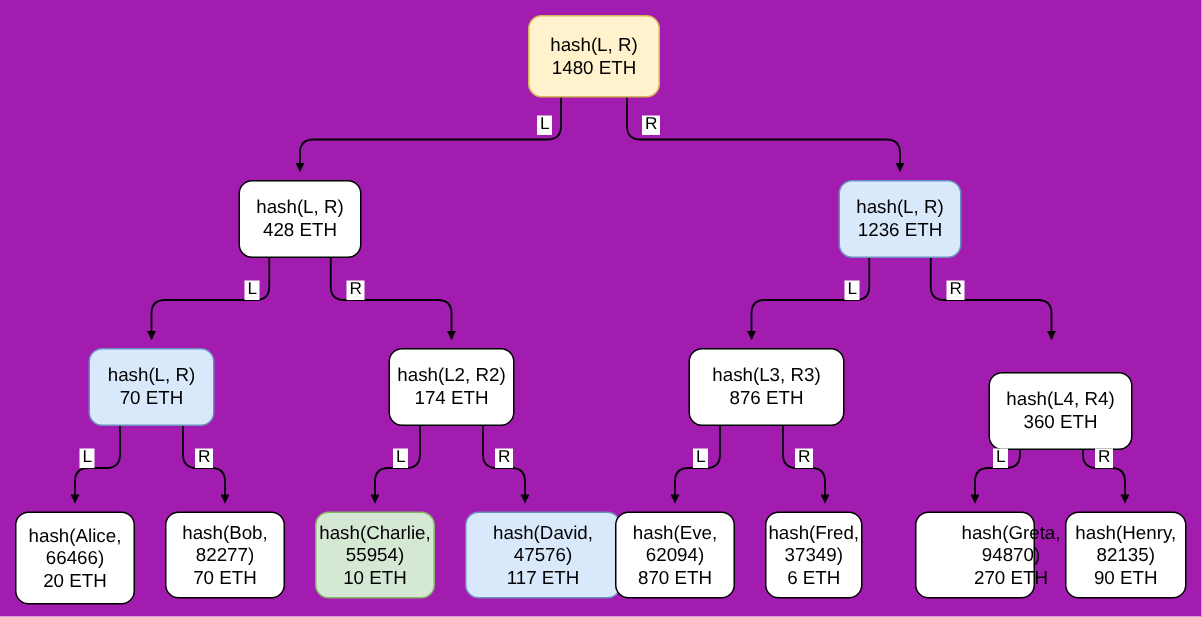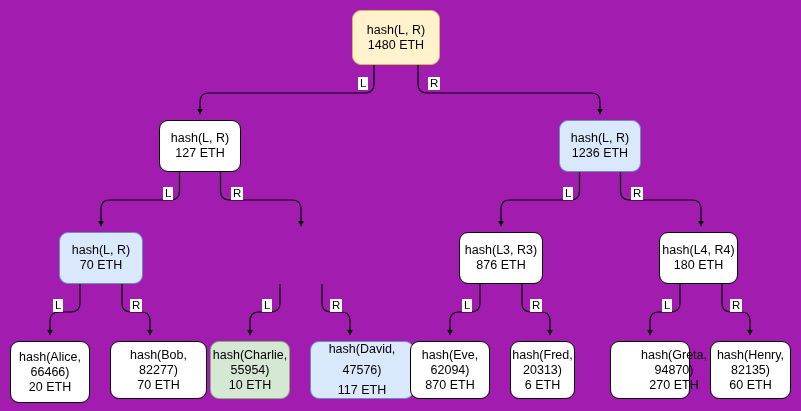--- a/index.html
+++ b/index.html
@@ -80,77 +80,81 @@
         <path d="M680,284 L680,303 Q680,312 671,312 L659,312 Q650,312 650,321 L650,335" fill="none" stroke="#000000" stroke-width="1.2" marker-end="url(#arrowhead)"></path>
         <path d="M722,284 L722,303 Q722,312 731,312 L741,312 Q750,312 750,321 L750,335" fill="none" stroke="#000000" stroke-width="1.2" marker-end="url(#arrowhead)"></path>
       </g>
   </svg>
 <div class="node fill-yellow" style="left: 352px; top: 10px; width: 88px; height: 55px;">
       <span class="line">hash(L, R)</span>
       <span class="line">1480 ETH</span>
     </div>
     <div class="node" style="left: 159px; top: 120px; width: 82px; height: 52px;">
       <span class="line">hash(L, R)</span>
-      <span class="line">127 ETH</span>
+      <span class="line">428 ETH</span>
     </div>
     <div class="node fill-blue" style="left: 559px; top: 120px; width: 82px; height: 52px;">
       <span class="line">hash(L, R)</span>
       <span class="line">1236 ETH</span>
     </div>
     <div class="node fill-blue" style="left: 59px; top: 232px; width: 84px; height: 52px;">
       <span class="line">hash(L, R)</span>
       <span class="line">70 ETH</span>
     </div>
-    <div class="node" style="left: 459px; top: 232px; width: 84px; height: 52px;">
+    <div class="node" style="left: 259px; top: 232px; width: 84px; height: 52px;">
+      <span class="line">hash(L2, R2)</span>
+      <span class="line">174 ETH</span>
+    </div>
+    <div class="node" style="left: 459px; top: 232px; width: 104px; height: 52px;">
       <span class="line">hash(L3, R3)</span>
       <span class="line">876 ETH</span>
     </div>
-    <div class="node" style="left: 659px; top: 232px; width: 79px; height: 52px;">
+    <div class="node" style="left: 659px; top: 248px; width: 96px; height: 52px;">
       <span class="line">hash(L4, R4)</span>
-      <span class="line">180 ETH</span>
+      <span class="line">360 ETH</span>
     </div>
     <div class="node" style="left: 10px; top: 341px; width: 80px; height: 62px;">
       <span class="line">hash(Alice,</span>
       <span class="line">66466)</span>
       <span class="line">20 ETH</span>
     </div>
-    <div class="node" style="left: 110px; top: 341px; width: 97px; height: 58px;">
+    <div class="node" style="left: 110px; top: 341px; width: 80px; height: 58px;">
       <span class="line">hash(Bob,</span>
       <span class="line">82277)</span>
       <span class="line">70 ETH</span>
     </div>
     <div class="node fill-green" style="left: 210px; top: 341px; width: 80px; height: 58px;">
       <span class="line">hash(Charlie,</span>
       <span class="line">55954)</span>
       <span class="line">10 ETH</span>
     </div>
-    <div class="node fill-blue" style="left: 310px; top: 341px; width: 104px; height: 58px; justify-content: space-between;">
+    <div class="node fill-blue" style="left: 310px; top: 341px; width: 104px; height: 58px;">
       <span class="line">hash(David,</span>
       <span class="line">47576)</span>
       <span class="line">117 ETH</span>
     </div>
     <div class="node" style="left: 410px; top: 341px; width: 80px; height: 58px;">
       <span class="line">hash(Eve,</span>
       <span class="line">62094)</span>
       <span class="line">870 ETH</span>
     </div>
     <div class="node" style="left: 510px; top: 341px; width: 65px; height: 58px;">
       <span class="line">hash(Fred,</span>
-      <span class="line">20313)</span>
+      <span class="line">37349)</span>
       <span class="line">6 ETH</span>
     </div>
     <div class="node" style="left: 610px; top: 341px; width: 80px; height: 58px; padding-left: 48px;">
       <span class="line">hash(Greta,</span>
       <span class="line">94870)</span>
       <span class="line">270 ETH</span>
     </div>
     <div class="node" style="left: 710px; top: 341px; width: 81px; height: 58px;">
       <span class="line">hash(Henry,</span>
       <span class="line">82135)</span>
-      <span class="line">60 ETH</span>
+      <span class="line">90 ETH</span>
     </div>
     <div class="edge-label" style="left: 358px; top: 77px;">L</div>
     <div class="edge-label" style="left: 428px; top: 77px;">R</div>
     <div class="edge-label" style="left: 163px; top: 187px;">L</div>
     <div class="edge-label" style="left: 231px; top: 187px;">R</div>
     <div class="edge-label" style="left: 563px; top: 187px;">L</div>
     <div class="edge-label" style="left: 631px; top: 187px;">R</div>
     <div class="edge-label" style="left: 53px; top: 299px;">L</div>
     <div class="edge-label" style="left: 130px; top: 299px;">R</div>
     <div class="edge-label" style="left: 262px; top: 299px;">L</div>

